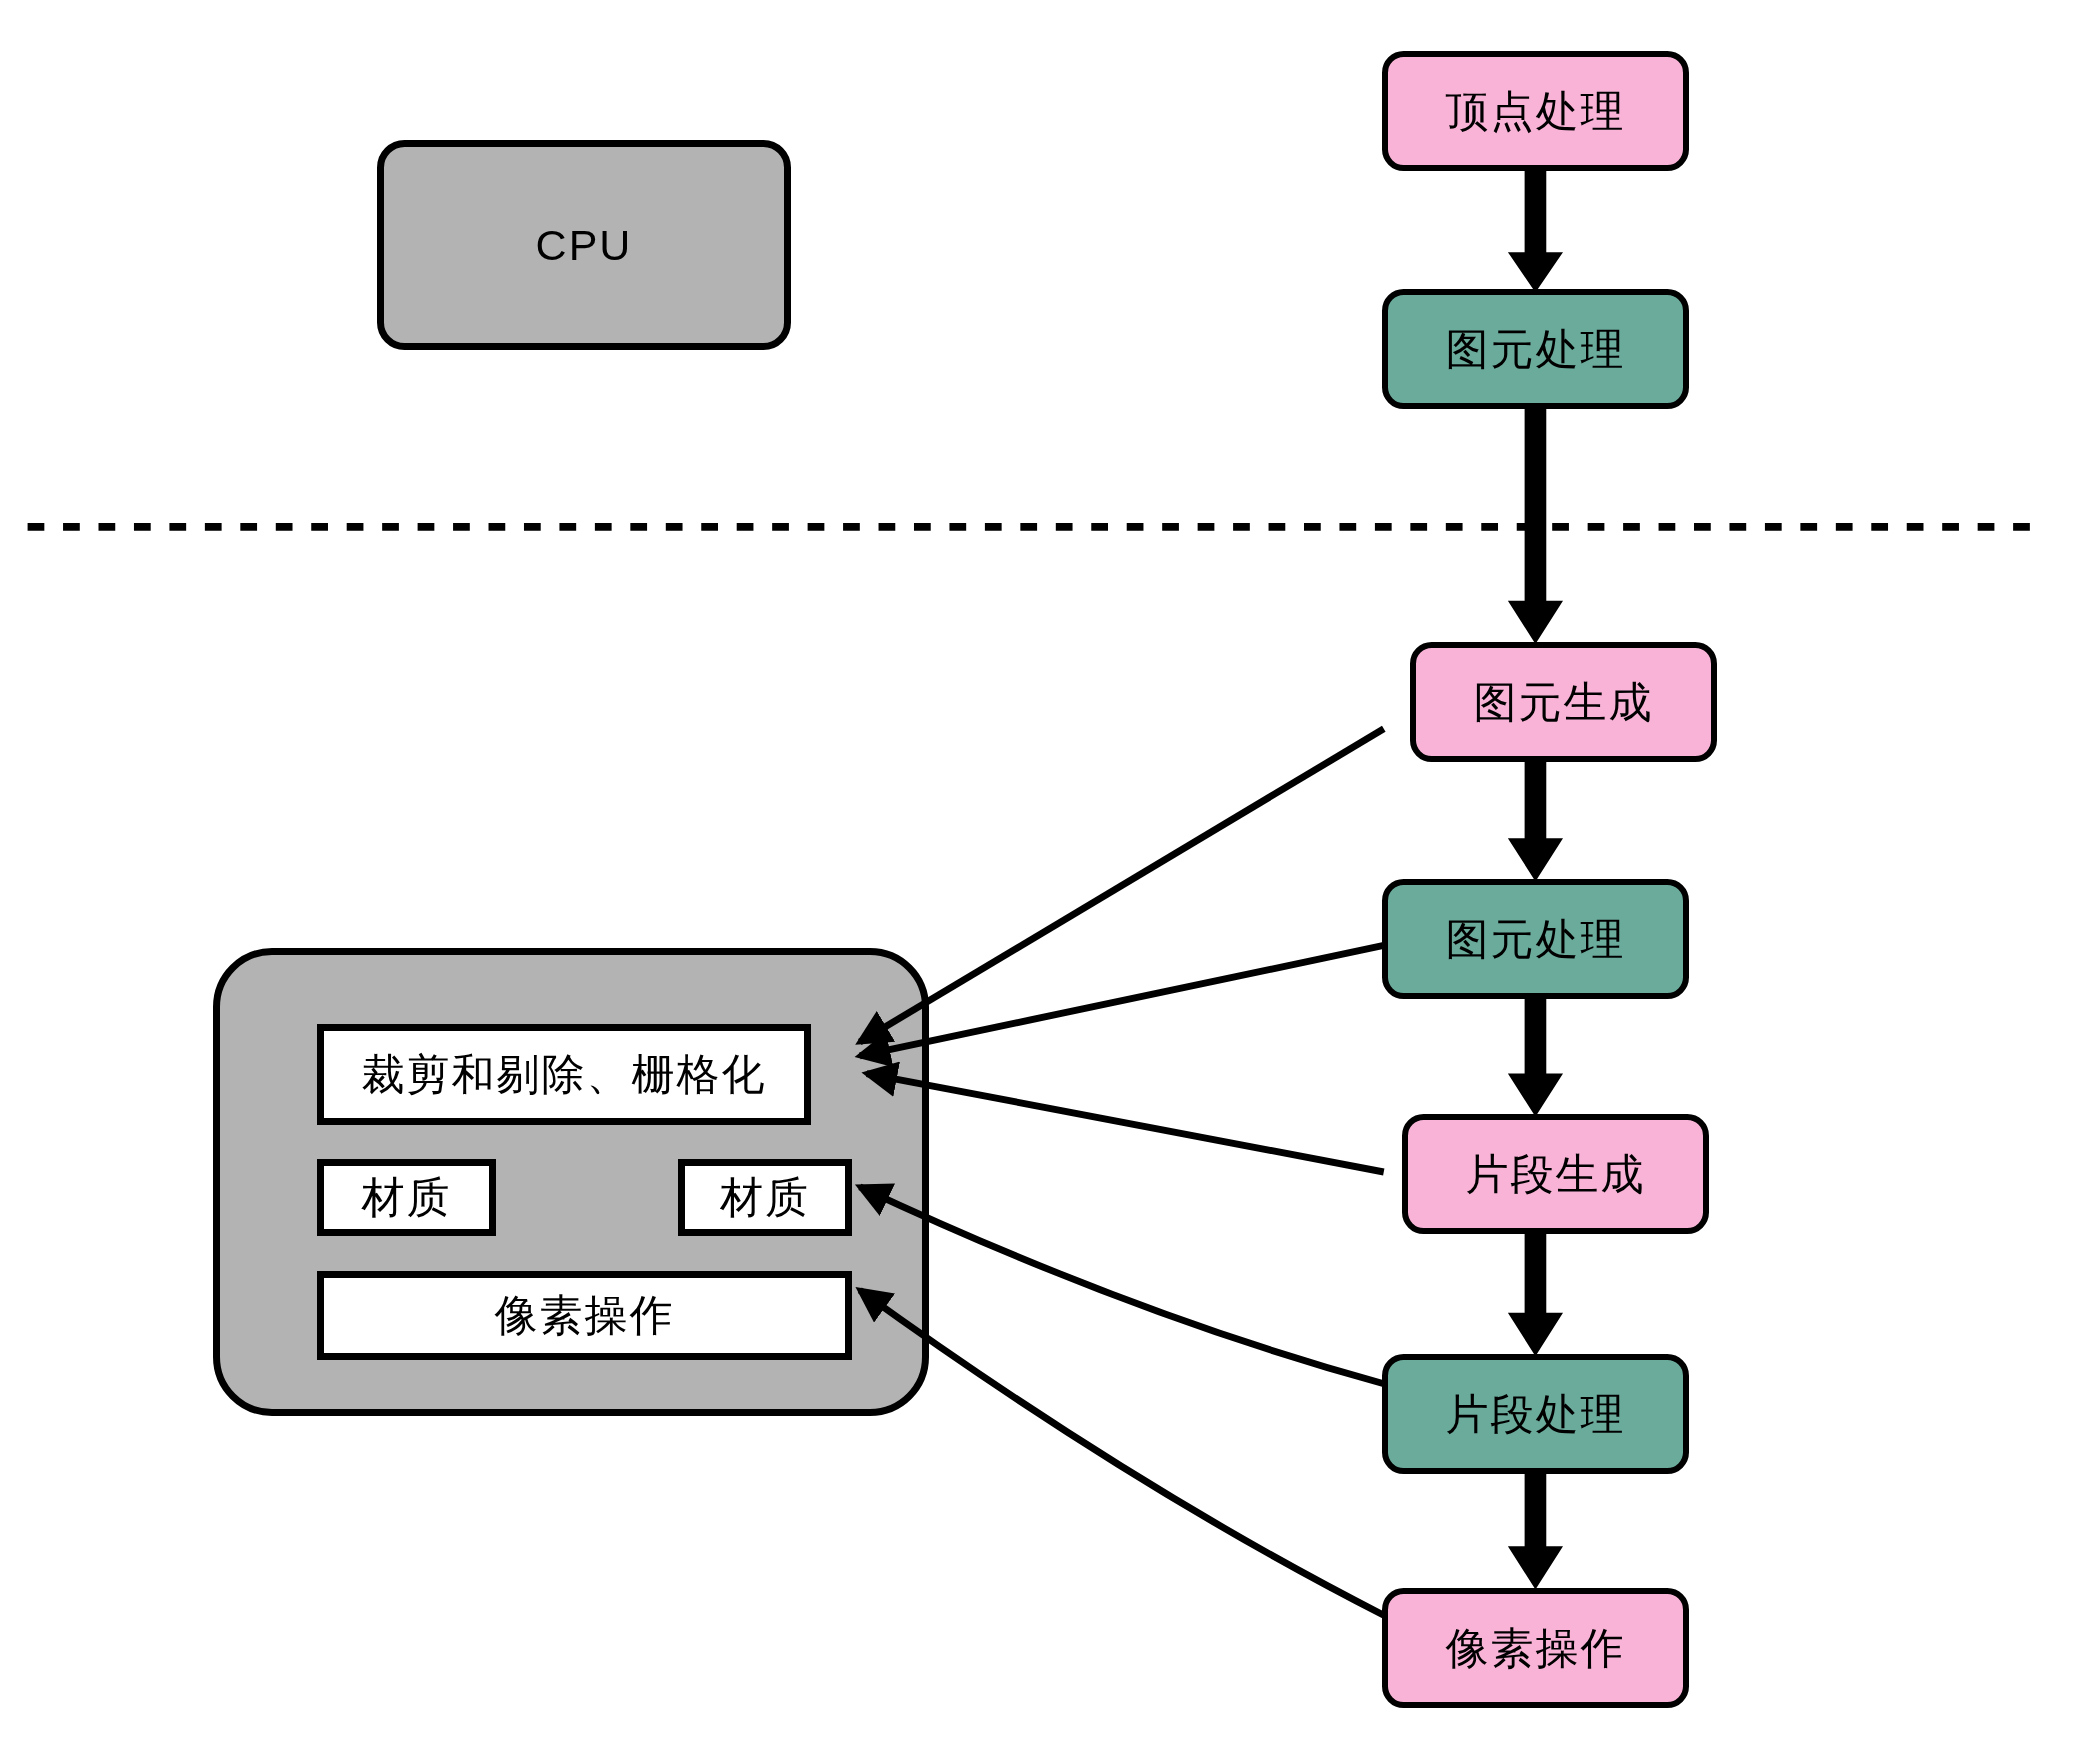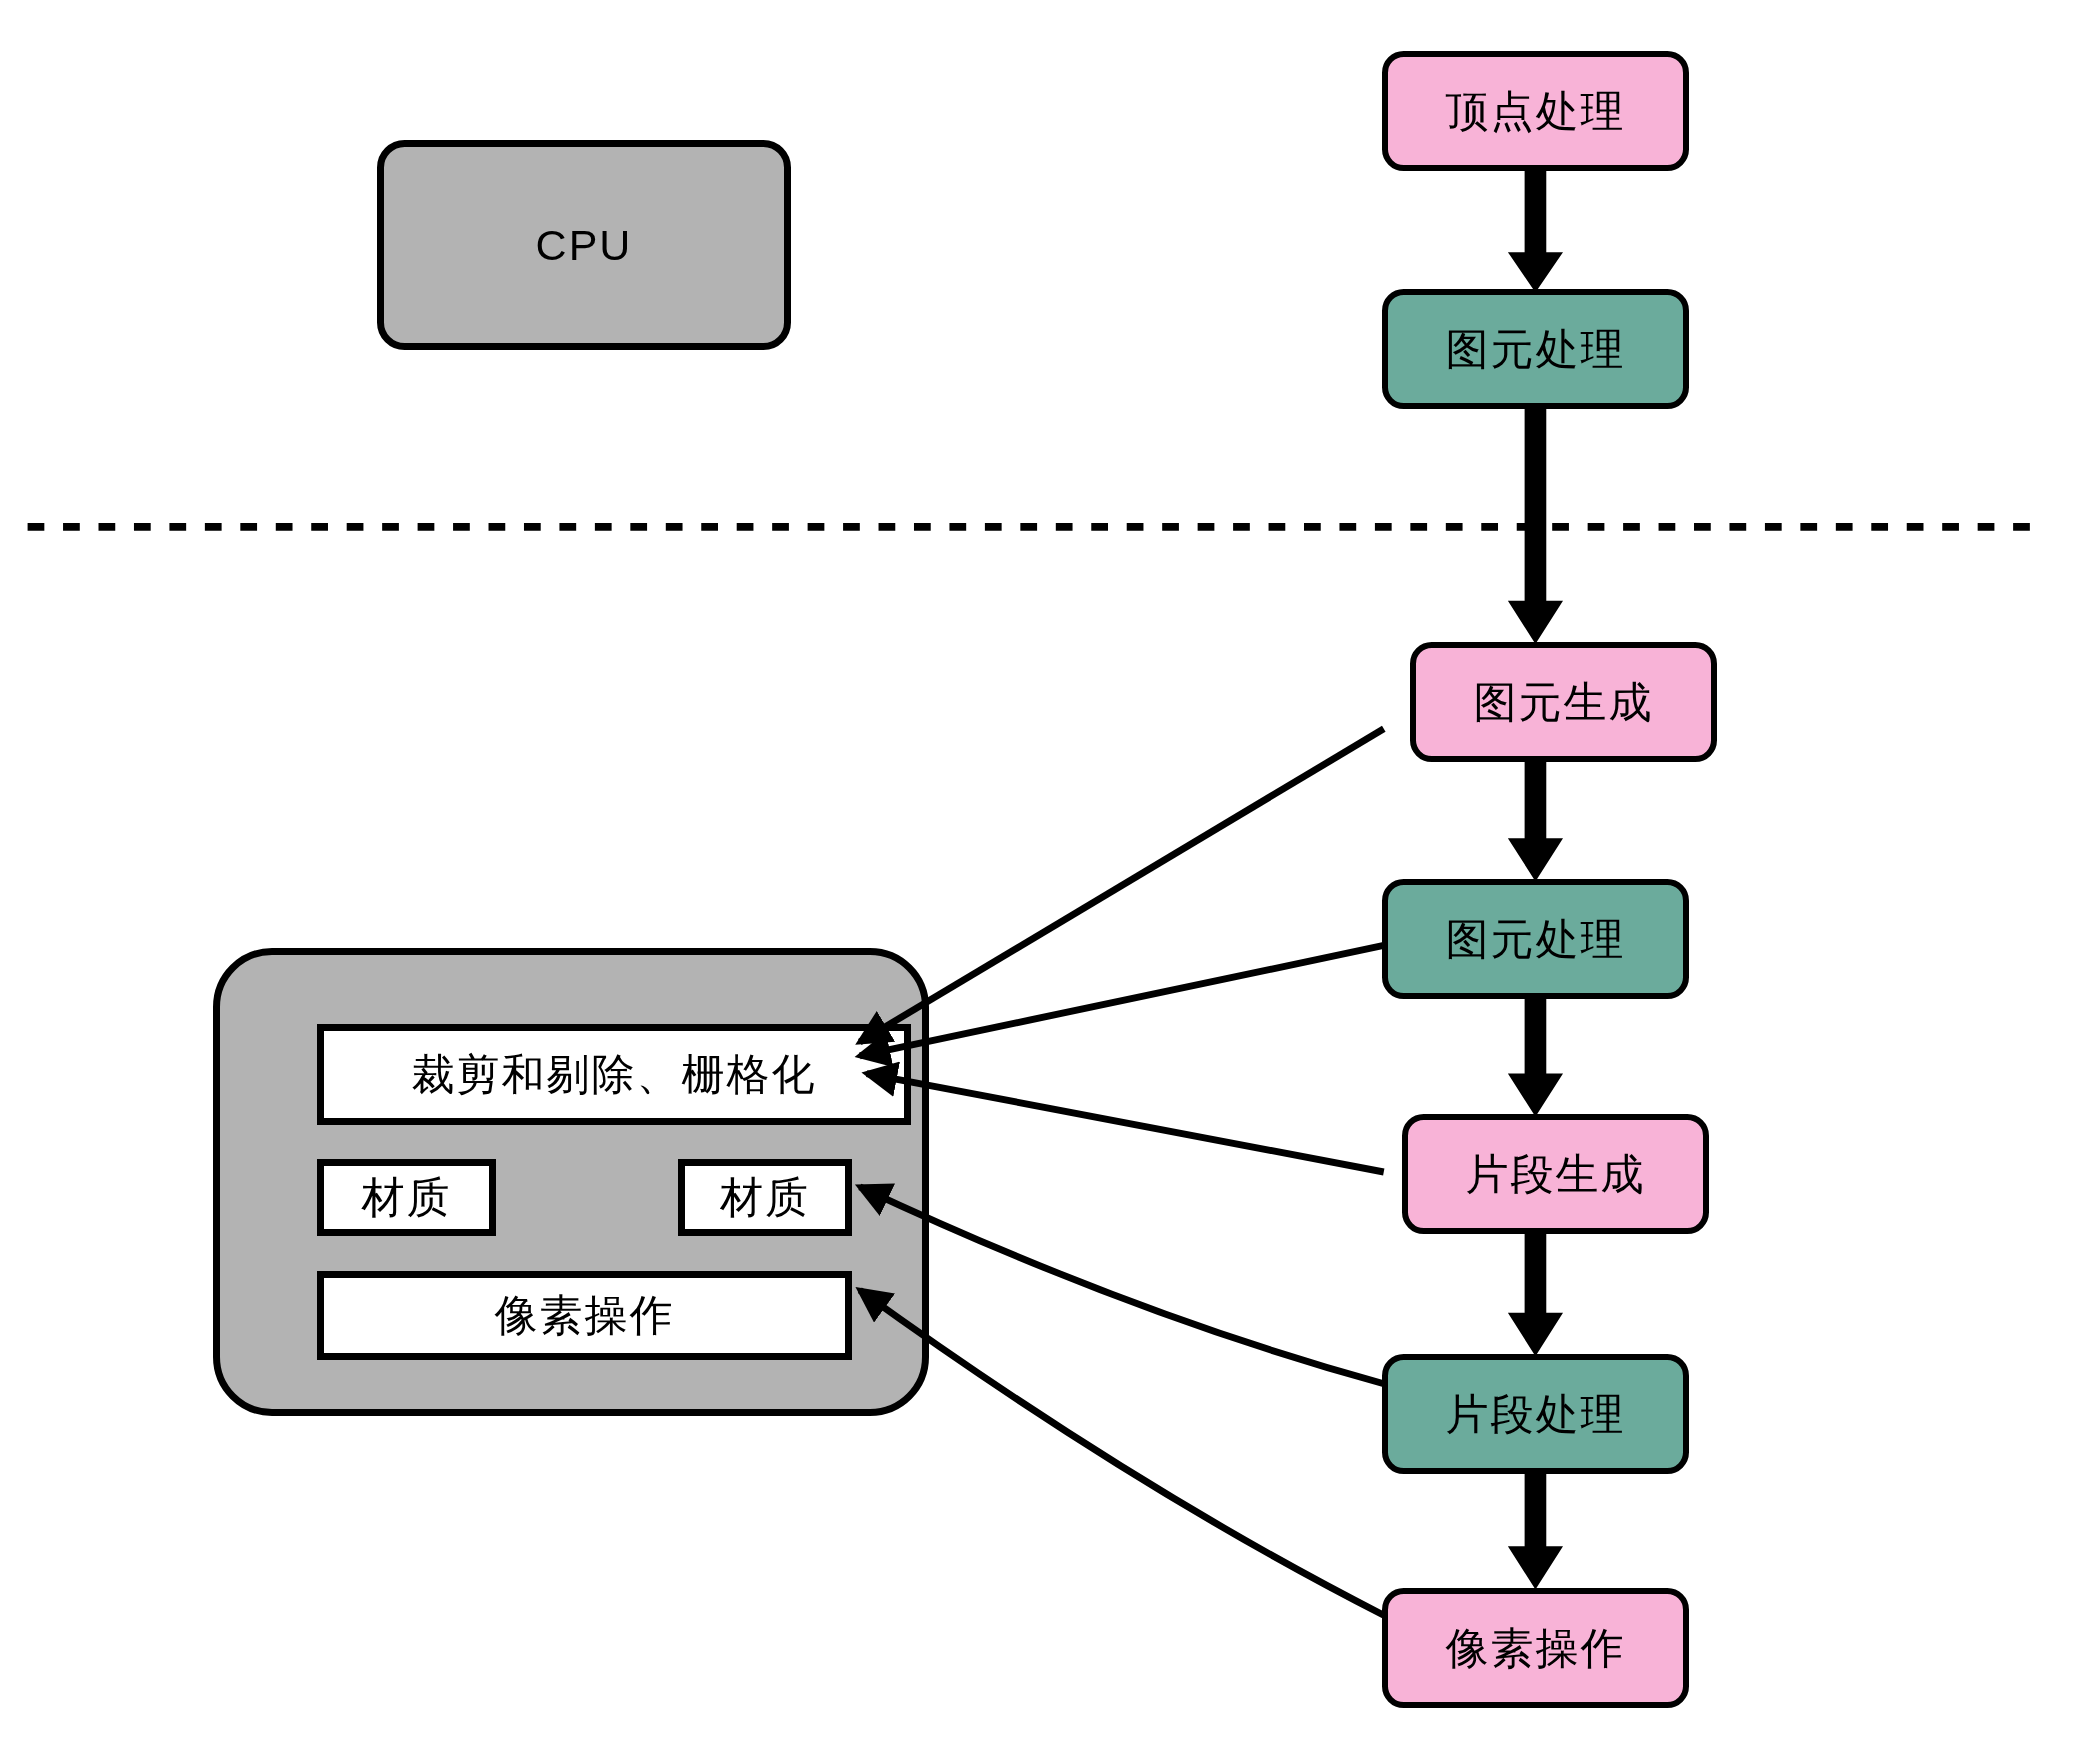--- a/index.html
+++ b/index.html
@@ -44,21 +44,21 @@
     background:#B3B3B3;
     border:7.9px solid #000;
     border-radius:59px;
     box-sizing:border-box;
   }
   .hw{
     background:#FFFFFF;
     border-width:7.9px;
     border-radius:0;
   }
-  .hw-clip{left:317px;top:1024px;width:594px;height:101px;}
+  .hw-clip{left:317px;top:1024px;width:494px;height:101px;}
   .hw-tex-l{left:317px;top:1159px;width:179px;height:77px;}
   .hw-tex-r{left:678px;top:1159px;width:174px;height:77px;}
   .hw-pix{left:317px;top:1271px;width:535px;height:89px;}
   svg.overlay{
     position:absolute;left:0;top:0;
     pointer-events:none;
   }
   .flow-arrow{fill:#000;stroke:none;}
   .map-line{stroke:#000;stroke-width:7;fill:none;}
   .divider{stroke:#000;stroke-width:8;stroke-dasharray:17 19;}

